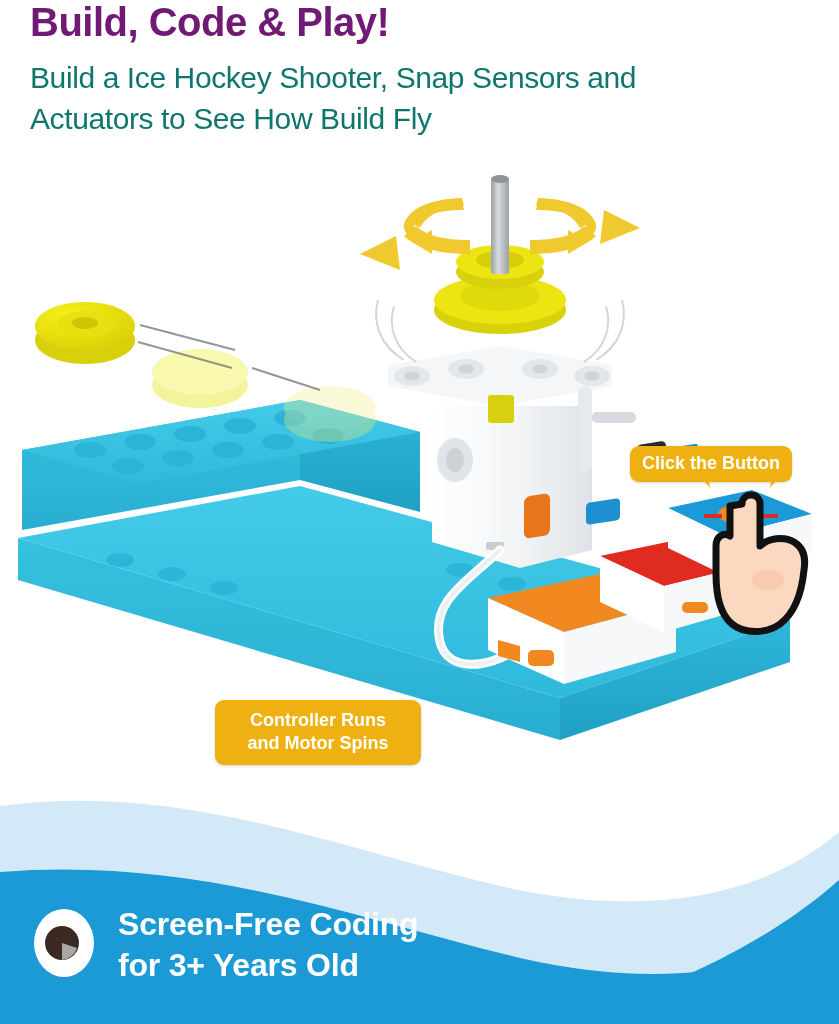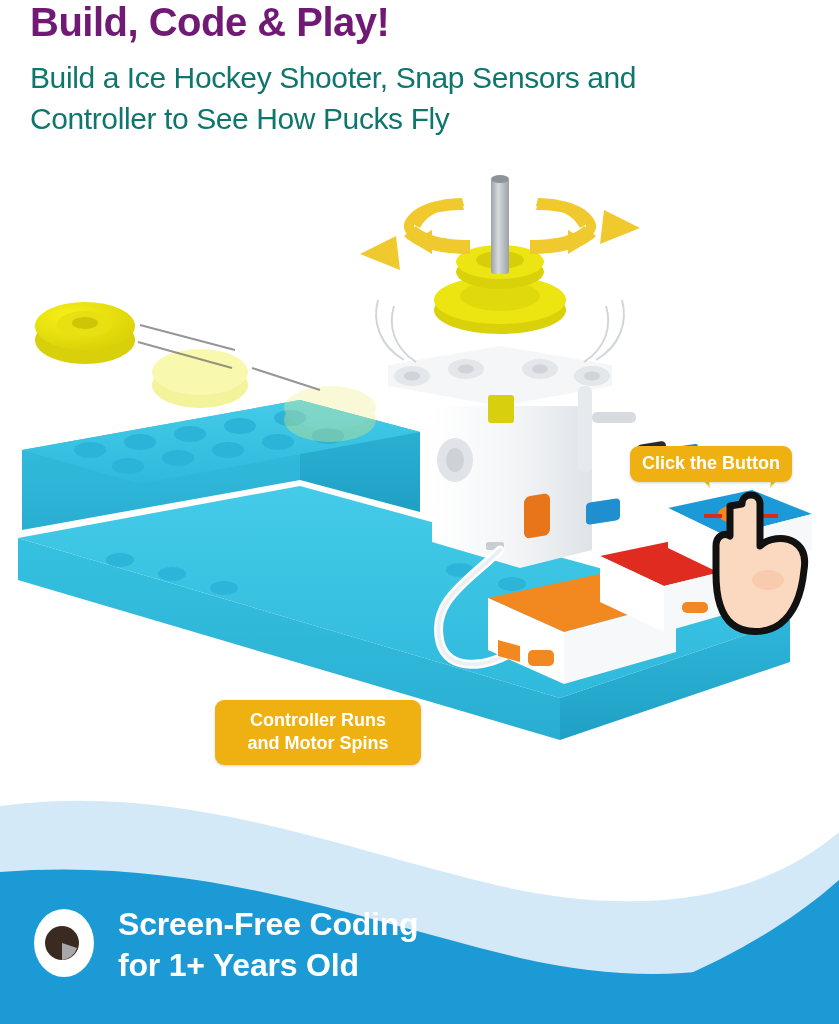--- a/index.html
+++ b/index.html
@@ -98,21 +98,21 @@
   }
 </style>
 </head>
 <body>
 
 <div id="page">
 
   <div class="headline">Build, Code &amp; Play!</div>
   <div class="subhead">
     <div>Build a Ice Hockey Shooter, Snap Sensors and</div>
-    <div>Controller to See How Pucks Fly</div>
+    <div>Actuators to See How Build Fly</div>
   </div>
 
   <div class="scene">
     <svg width="839" height="660" viewBox="0 0 839 660" xmlns="http://www.w3.org/2000/svg">
       <defs>
         <linearGradient id="brickTop" x1="0" y1="0" x2="0" y2="1">
           <stop offset="0" stop-color="#44cbe8"></stop>
           <stop offset="1" stop-color="#2fb9dc"></stop>
         </linearGradient>
         <linearGradient id="brickSide" x1="0" y1="0" x2="0" y2="1">
@@ -330,17 +330,17 @@
   <div class="banner-content">
     <div class="eye-icon">
       <svg width="64" height="74" viewBox="0 0 64 74" xmlns="http://www.w3.org/2000/svg">
         <ellipse cx="32" cy="37" rx="30" ry="34" fill="#ffffff"></ellipse>
         <circle cx="30" cy="37" r="17" fill="#3a2a22"></circle>
         <path d="M30 37 L30 54 A17 17 0 0 0 45 42 Z" fill="#a8a8a8"></path>
       </svg>
     </div>
     <div class="banner-text">
       <div>Screen-Free Coding</div>
-      <div>for 1+ Years Old</div>
+      <div>for 3+ Years Old</div>
     </div>
   </div>
 
 </div>
 
 </body></html>

